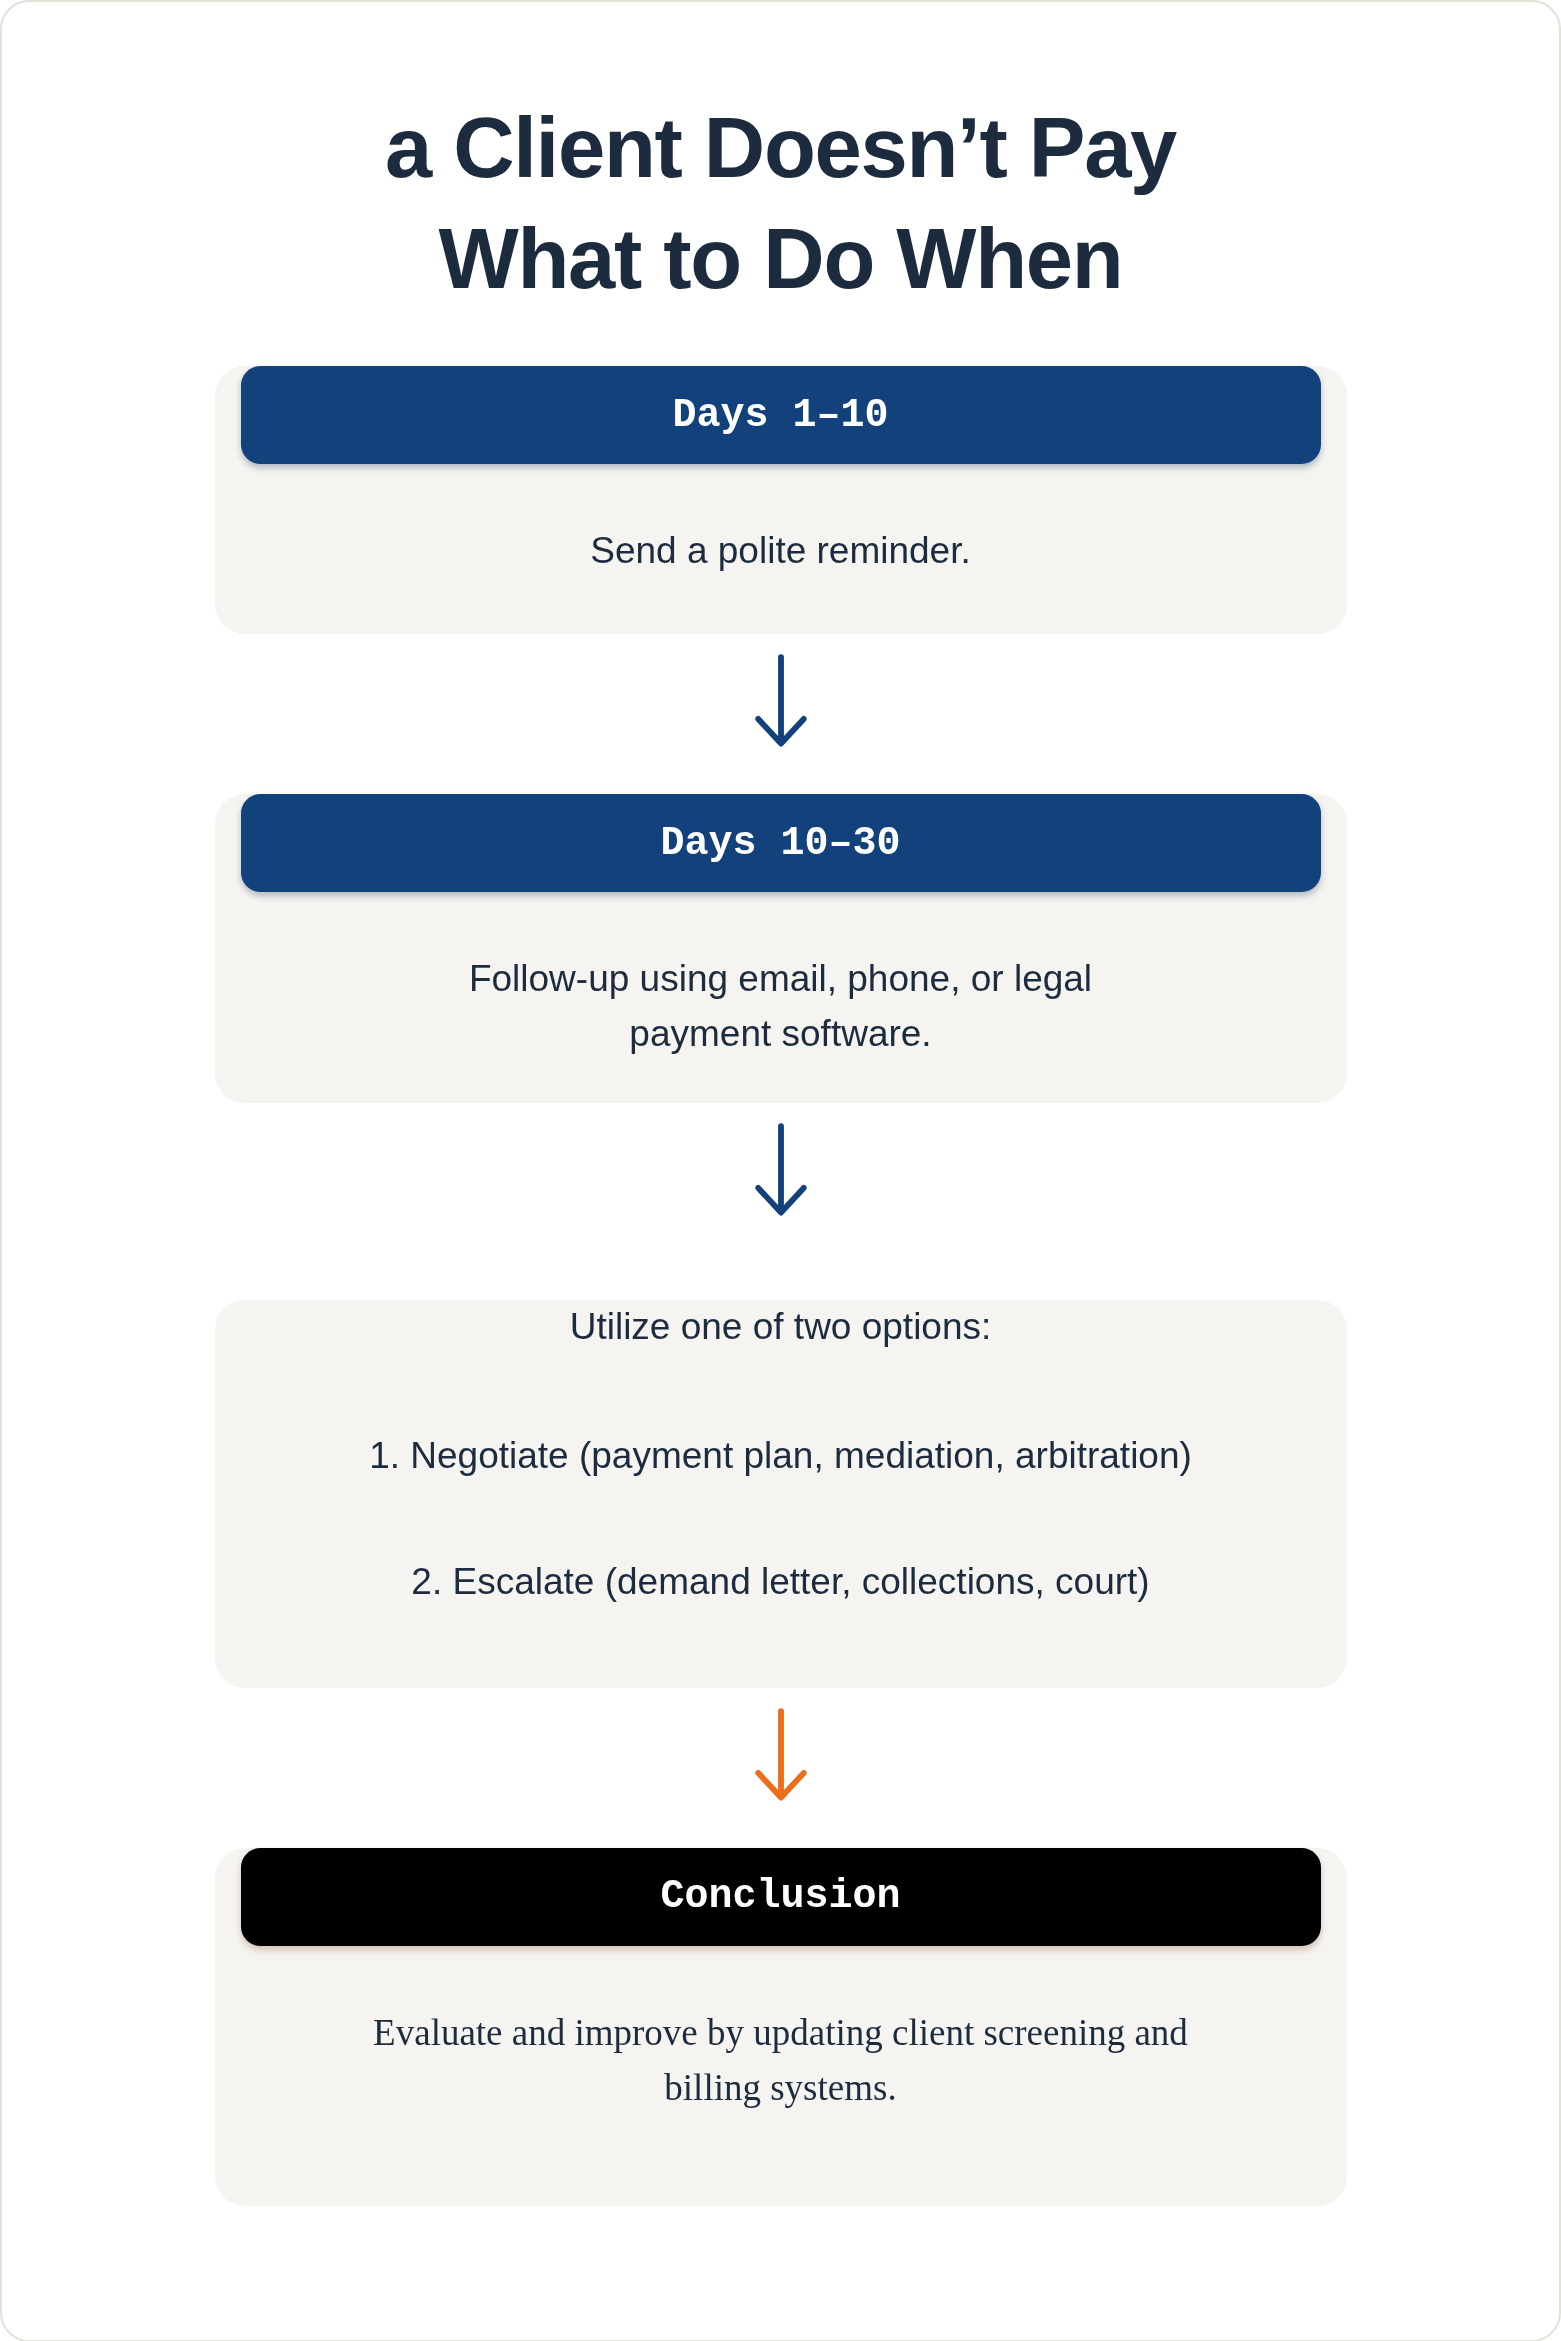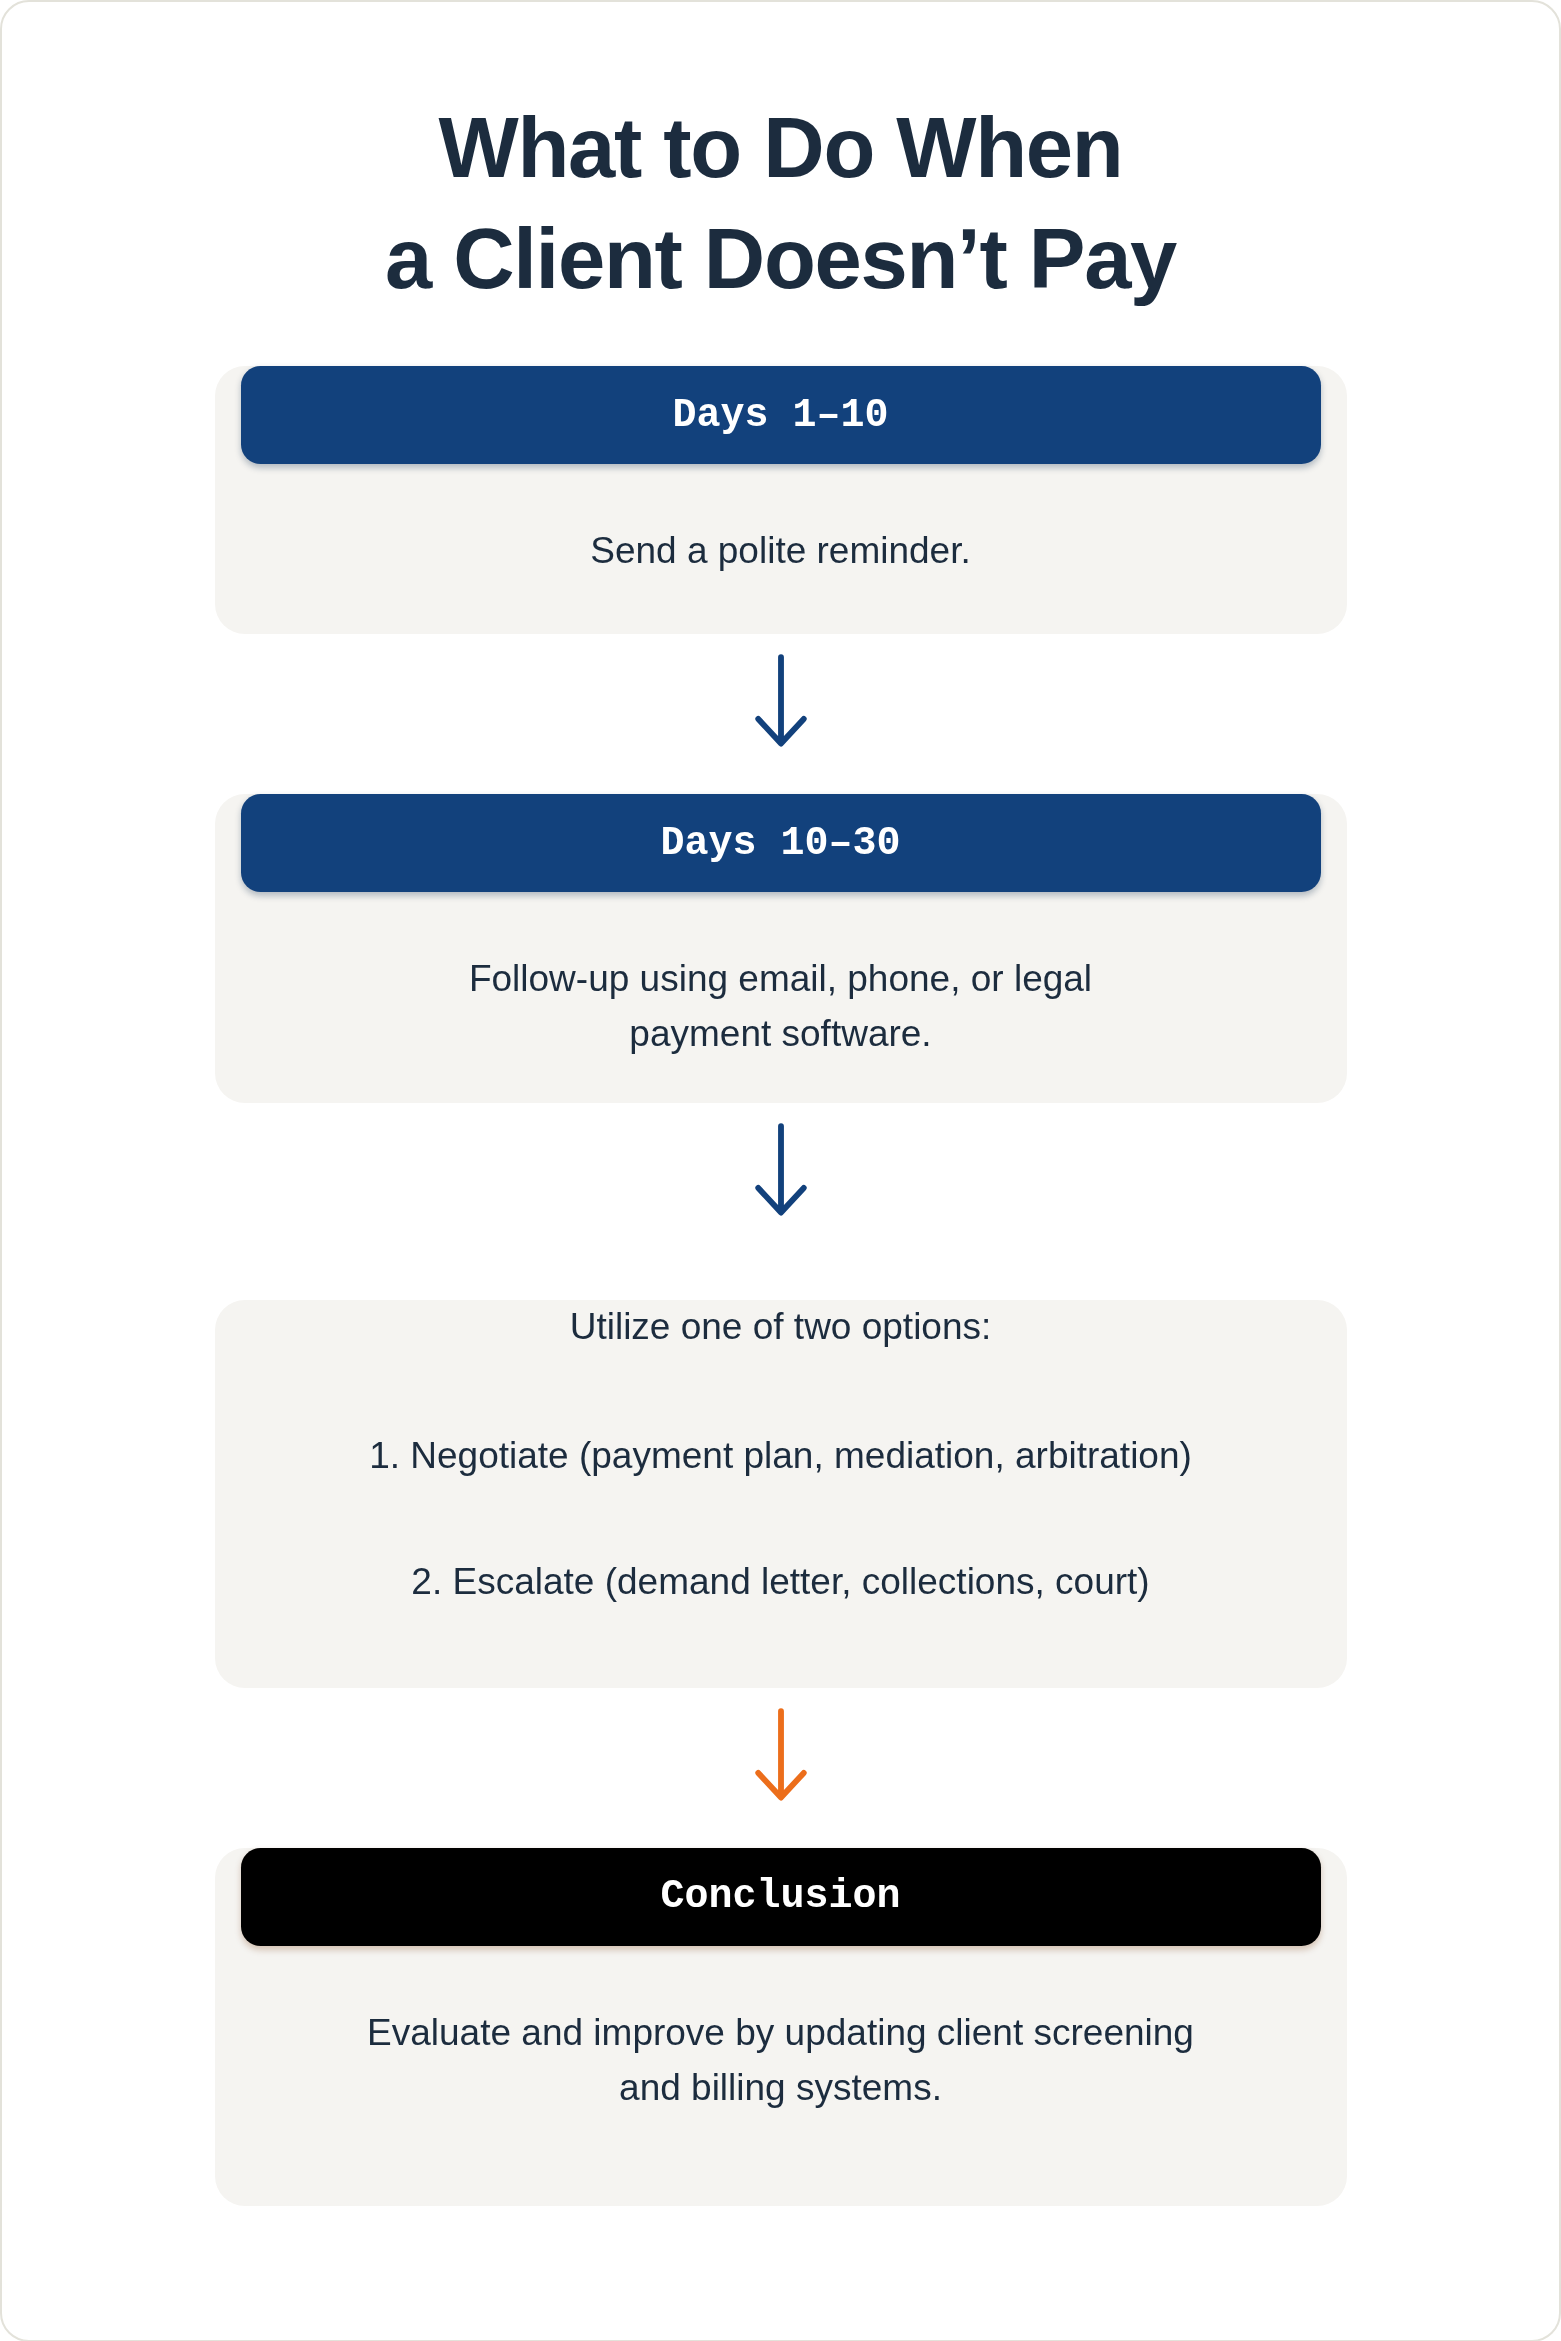--- a/index.html
+++ b/index.html
@@ -51,43 +51,43 @@
   .card-header.navy   { background:#12417C; }
   .card-header.orange { background:#000000; box-shadow:0 3.9px 6.5px rgba(120,50,0,0.25); }
 
   .card-body {
     margin:60px auto 0 auto;
     font-size:37px;
     line-height:1.48;
     color:#1C2C3E;
   }
   .card-2 .card-body { max-width:768px; }
-  .card-4 .card-body { max-width:846px; }
+  .card-4 .card-body { max-width:846px;font-family:Liberation Serif, serif; }
 
   .list-item {
     margin-top:78px;
     font-size:37px;
     line-height:1.3;
     color:#1C2C3E;
   }
 
   .arrow-wrap {
     height:137px;
     display:flex; align-items:center; justify-content:center;
   }
   .arrow-wrap svg { display:block; }
 </style>
 </head>
 <body>
 
 <div class="page">
 
   <div class="title">
+    <div>a Client Doesn’t Pay</div>
     <div>What to Do When</div>
-    <div>a Client Doesn’t Pay</div>
   </div>
 
   <div class="card card-1">
     <div class="card-header navy">
       <span>Days 1–10</span>
     </div>
     <div class="card-body">Send a polite reminder.</div>
   </div>
 
   <div class="arrow-wrap">

